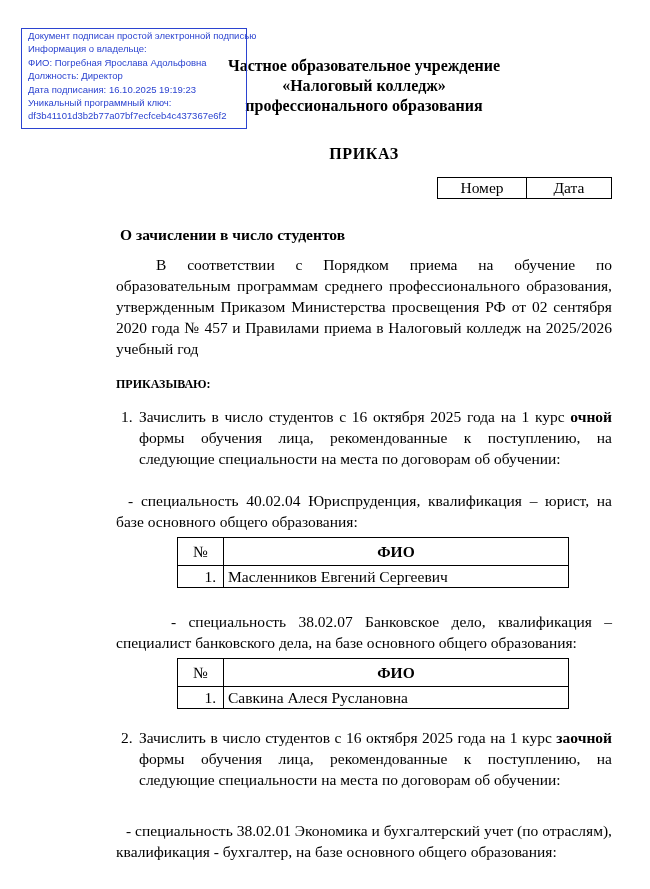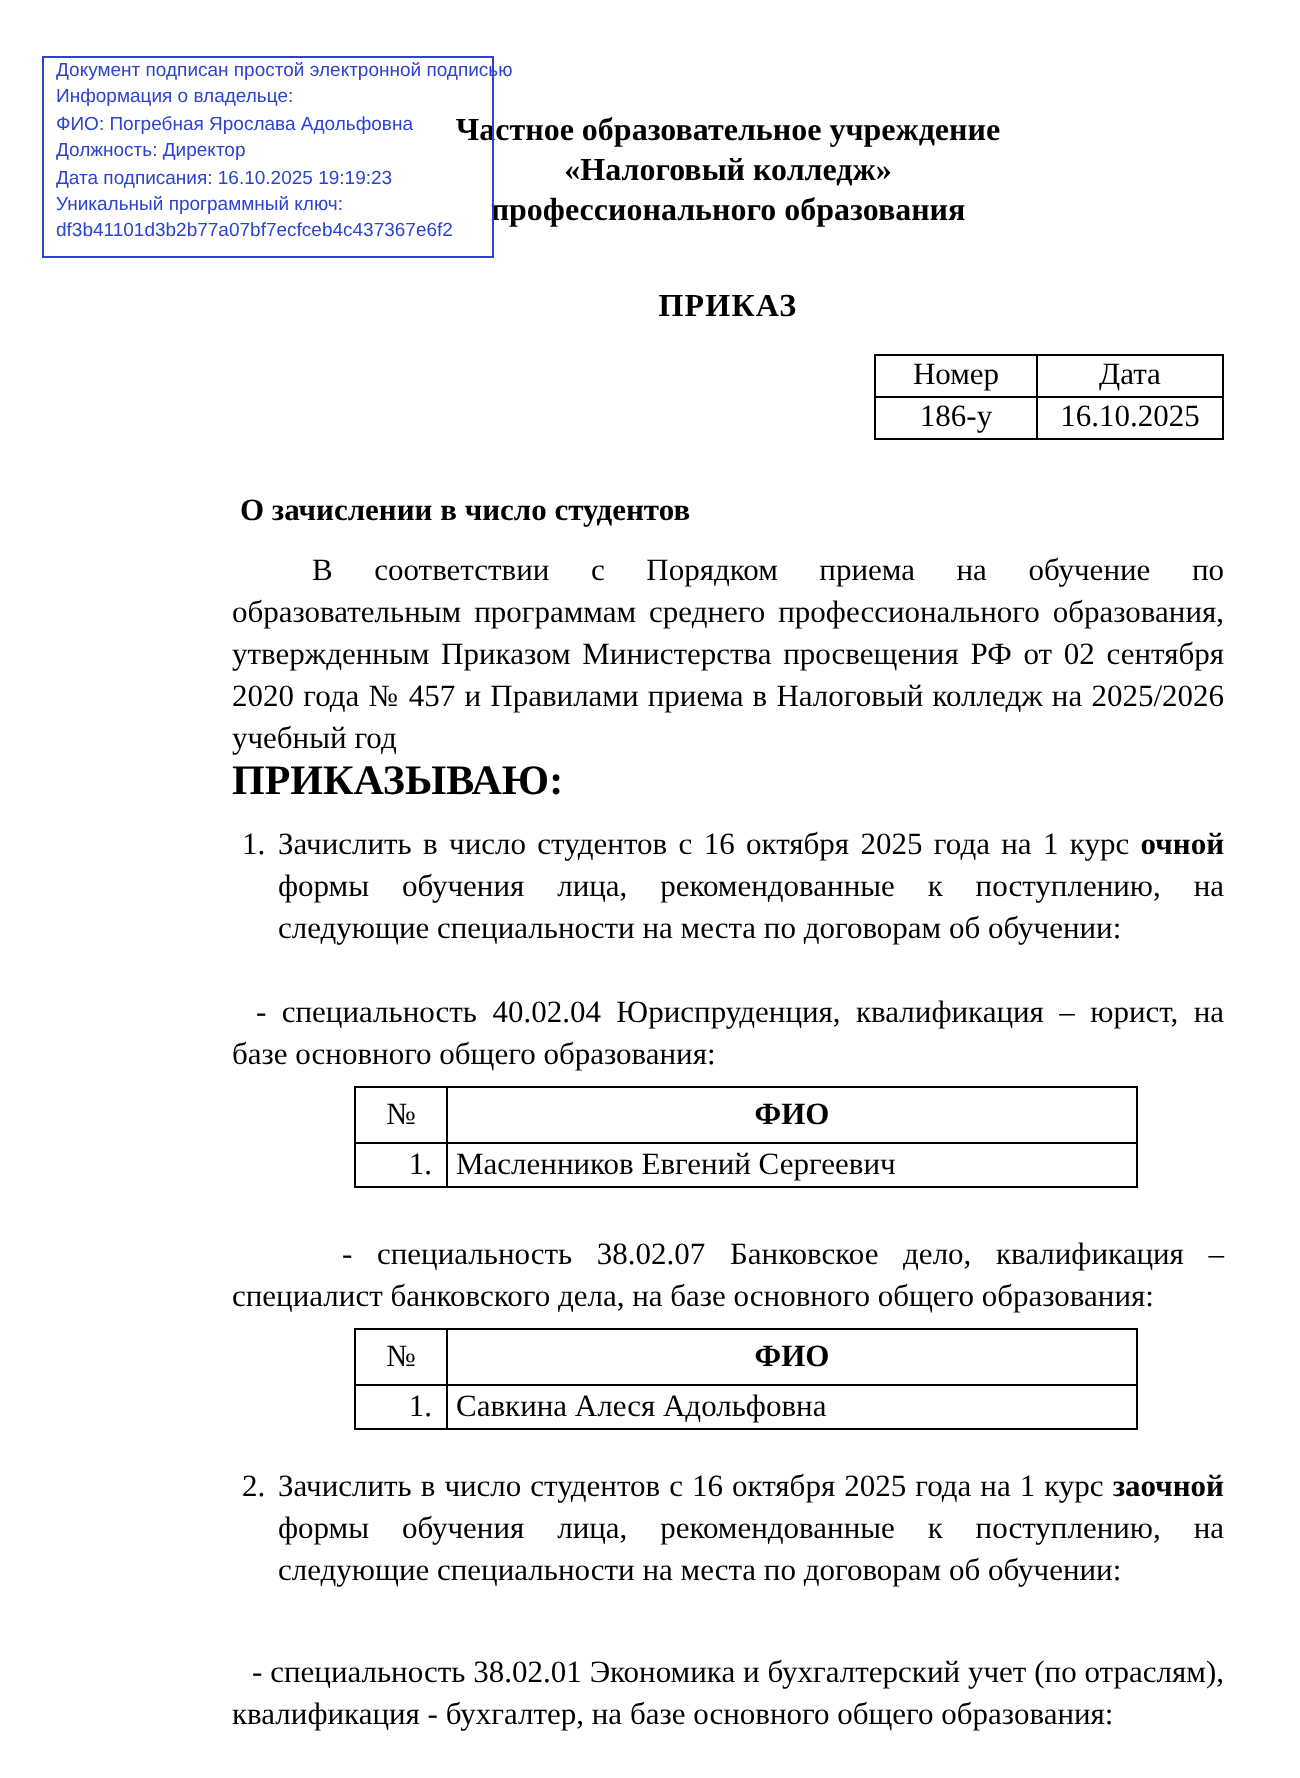--- a/index.html
+++ b/index.html
@@ -40,21 +40,21 @@
   table.meta td {
     border:1px solid #000; width:110px; height:20px;
     text-align:center; vertical-align:middle; padding:0;
     font-size:15.5px; line-height:20px;
   }
 
   .subject { margin-top:25px; padding-left:4px; font-weight:bold; }
 
   .intro { margin-top:9px; text-align:justify; text-indent:40px; }
 
-  .orderword { font-weight:bold; font-size:21px; }
+  .orderword { margin-top:15px; font-weight:bold; font-size:12px; }
 
   .oitem { margin-top:11px; display:flex; padding-left:5px; }
   .oitem .num { width:18px; flex:none; }
   .oitem .itext { flex:1; text-align:justify; }
 
   .spec { text-align:justify; }
   .spec.s1 { margin-top:21px; text-indent:12px; }
   .spec.s2 { margin-top:23px; text-indent:55px; }
   .spec.s3 { margin-top:30px; text-indent:10px; }
 
@@ -94,24 +94,20 @@
     </div>
 
     <div class="doc-type">ПРИКАЗ</div>
 
     <table class="meta">
       <tbody>
           <tr>
         <td>Номер</td>
         <td>Дата</td>
       </tr>
-      <tr>
-        <td>186-у</td>
-        <td>16.10.2025</td>
-      </tr>
     </tbody>
       </table>
 
     <div class="subject">О зачислении в число студентов</div>
 
     <div class="intro">В соответствии с Порядком приема на обучение по образовательным программам среднего профессионального образования, утвержденным Приказом Министерства просвещения РФ от 02 сентября 2020 года № 457 и Правилами приема в Налоговый колледж на 2025/2026 учебный год</div>
 
     <div class="orderword">ПРИКАЗЫВАЮ:</div>
 
     <div class="oitem">
@@ -137,21 +133,21 @@
     <div class="spec s2">- специальность 38.02.07 Банковское дело, квалификация – специалист банковского дела, на базе основного общего образования:</div>
 
     <table class="students t2">
       <tbody>
           <tr>
         <th class="col-no">№</th>
         <th class="col-fio">ФИО</th>
       </tr>
       <tr>
         <td class="cell-no">1.</td>
-        <td class="cell-fio">Савкина Алеся Адольфовна</td>
+        <td class="cell-fio">Савкина Алеся Руслановна</td>
       </tr>
     </tbody>
       </table>
 
     <div class="oitem item2">
       <div class="num">2.</div>
       <div class="itext"><span>Зачислить в число студентов с 16 октября 2025 года на 1 курс </span><b>заочной</b><span> формы обучения лица, рекомендованные к поступлению, на следующие специальности на места по договорам об обучении:</span></div>
     </div>
 
     <div class="spec s3">- специальность 38.02.01 Экономика и бухгалтерский учет (по отраслям), квалификация - бухгалтер, на базе основного общего образования:</div>

